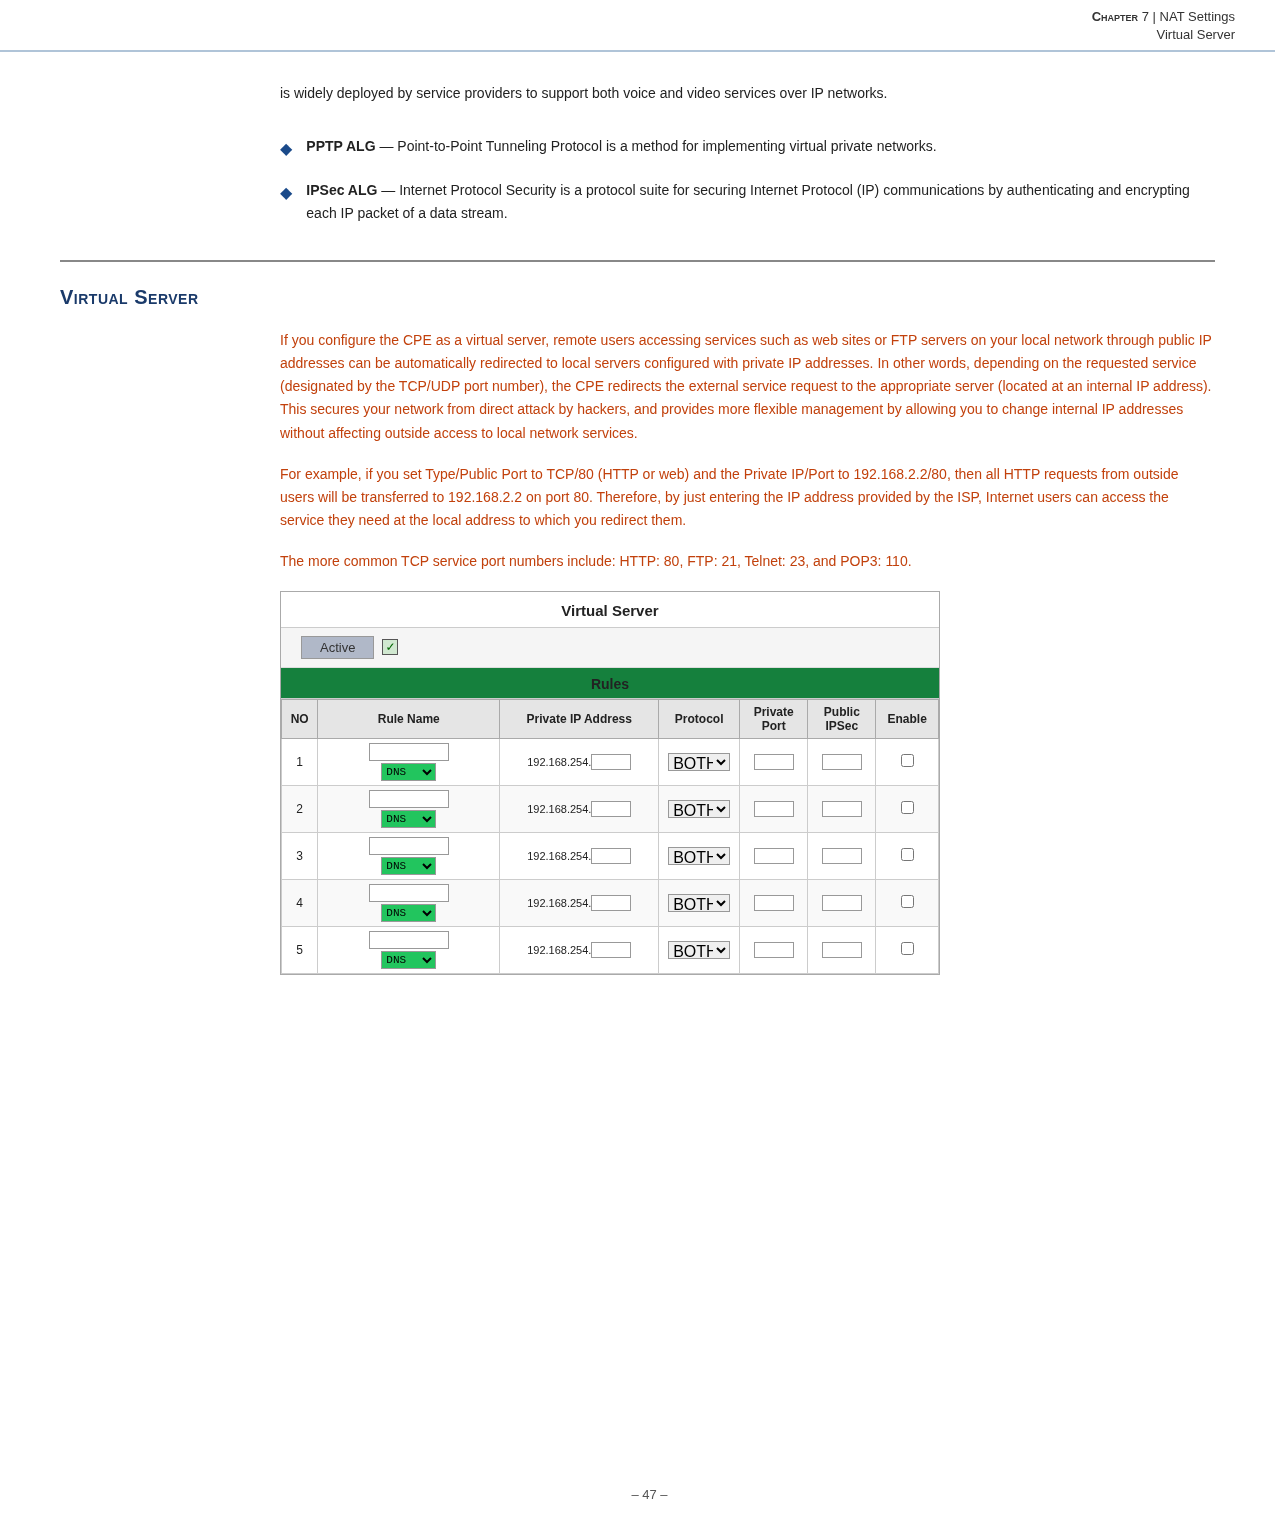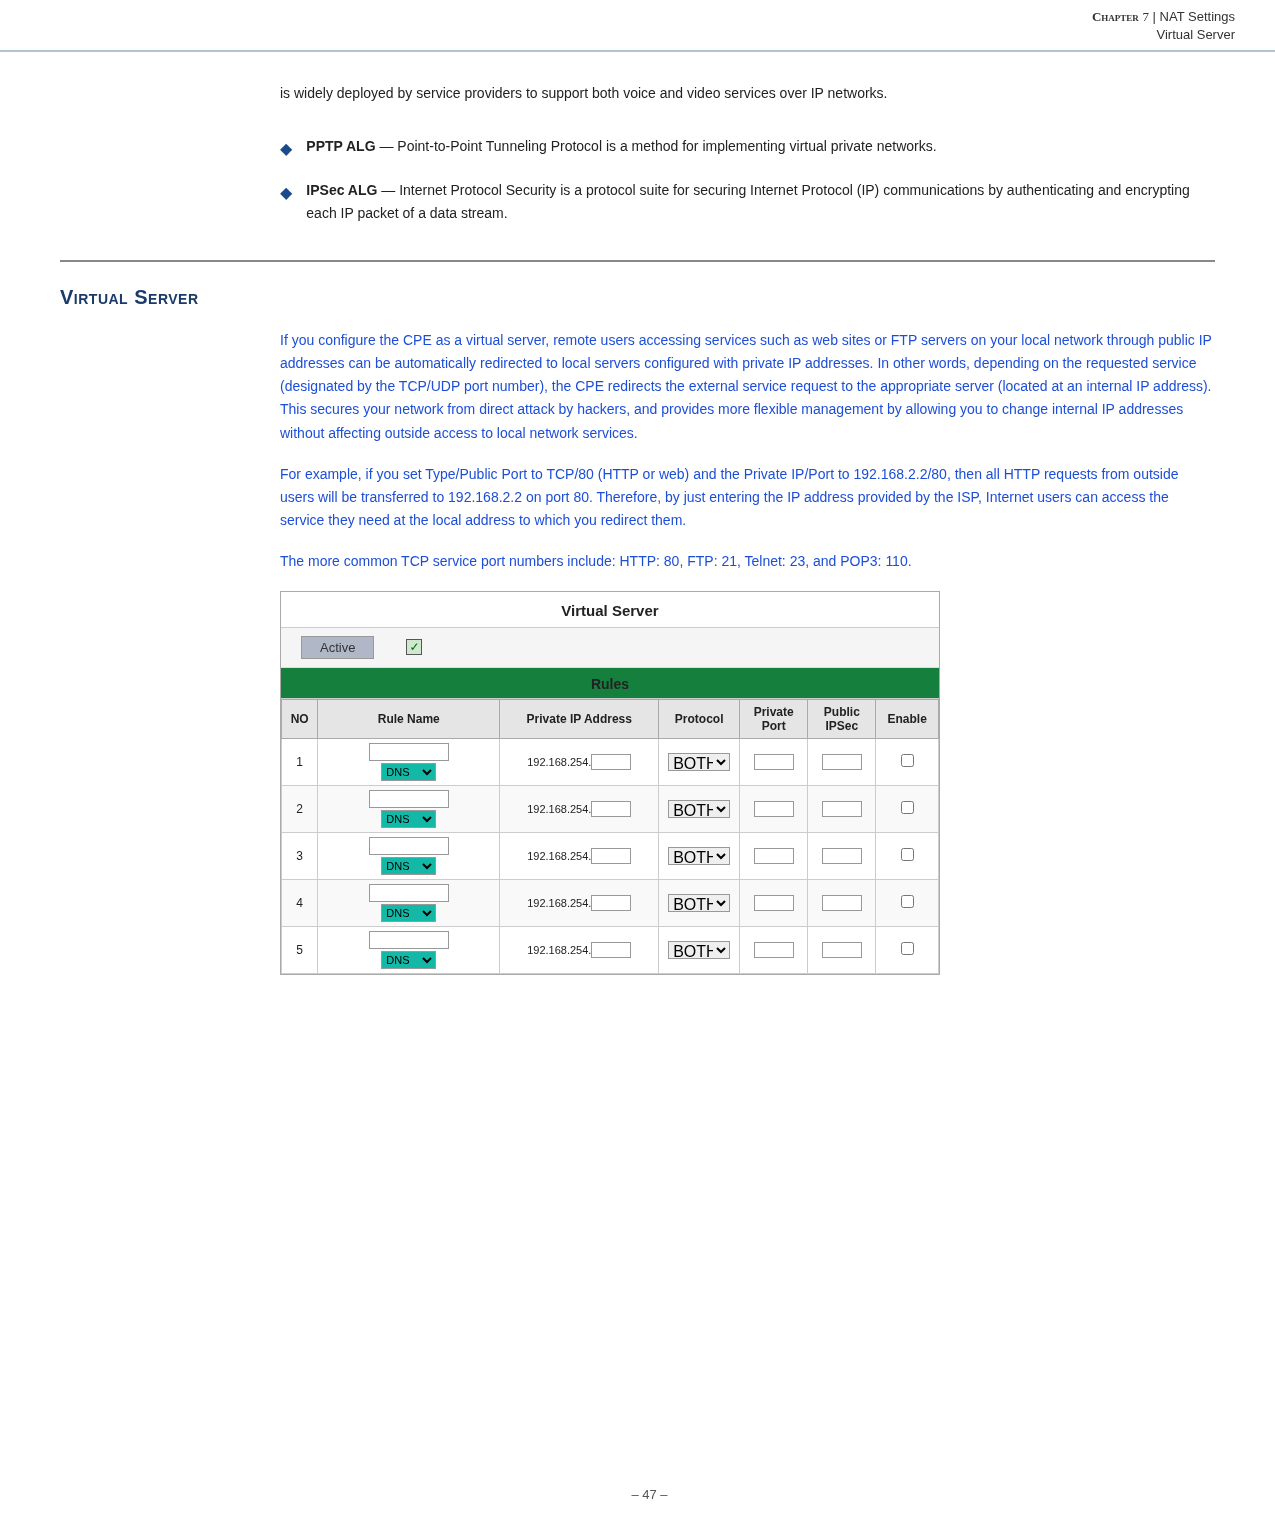--- a/index.html
+++ b/index.html
@@ -25,21 +25,20 @@
     .header-text {
       text-align: right;
       font-size: 13px;
       color: #333;
       line-height: 1.4;
     }
     .header-chapter {
       font-variant: small-caps;
       font-weight: bold;
       font-size: 13px;
-      font-family: Liberation Serif, serif;
     }
     .header-chapter span {
       font-weight: normal;
     }
 
     
     .page-content {
       padding: 30px 60px 60px 60px;
     }
 
@@ -92,21 +91,21 @@
       margin-left: 0;
       letter-spacing: 0.5px;
     }
 
     
     .body-para {
       margin-left: 220px;
       margin-bottom: 18px;
       font-size: 14px;
       line-height: 1.65;
-      color: #1d4ed8;
+      color: #c2410c;
     }
 
     
     .figure-caption {
       margin-left: 220px;
       margin-bottom: 10px;
       font-size: 13.5px;
       color: #1a4a8a;
       font-weight: bold;
     }
@@ -135,21 +134,21 @@
       padding: 8px 20px;
       border-bottom: 1px solid #ddd;
       background: #f5f5f5;
     }
     .vs-active-label {
       background: #b0b8c8;
       color: #333;
       font-size: 13px;
       padding: 3px 18px;
       border: 1px solid #999;
-      margin-right: 32px;
+      margin-right: 8px;
     }
     .vs-checkbox-area {
       display: flex;
       align-items: center;
     }
     .vs-checkbox {
       width: 16px;
       height: 16px;
       border: 1px solid #555;
       background: #d0e8d0;
@@ -213,21 +212,22 @@
       font-size: 11px;
       background: #fff;
       display: block;
       margin: 0 auto 2px auto;
     }
     .vs-select {
       width: 55px;
       height: 18px;
       font-size: 11px;
       border: 1px solid #999;
-      background: #14b8a6;
+      background: #22c55e;
+      font-family: Liberation Mono, monospace;
     }
     .vs-dns-row {
       display: flex;
       align-items: center;
       justify-content: center;
       gap: 3px;
     }
     .vs-ip-text {
       font-size: 11px;
       white-space: nowrap;

